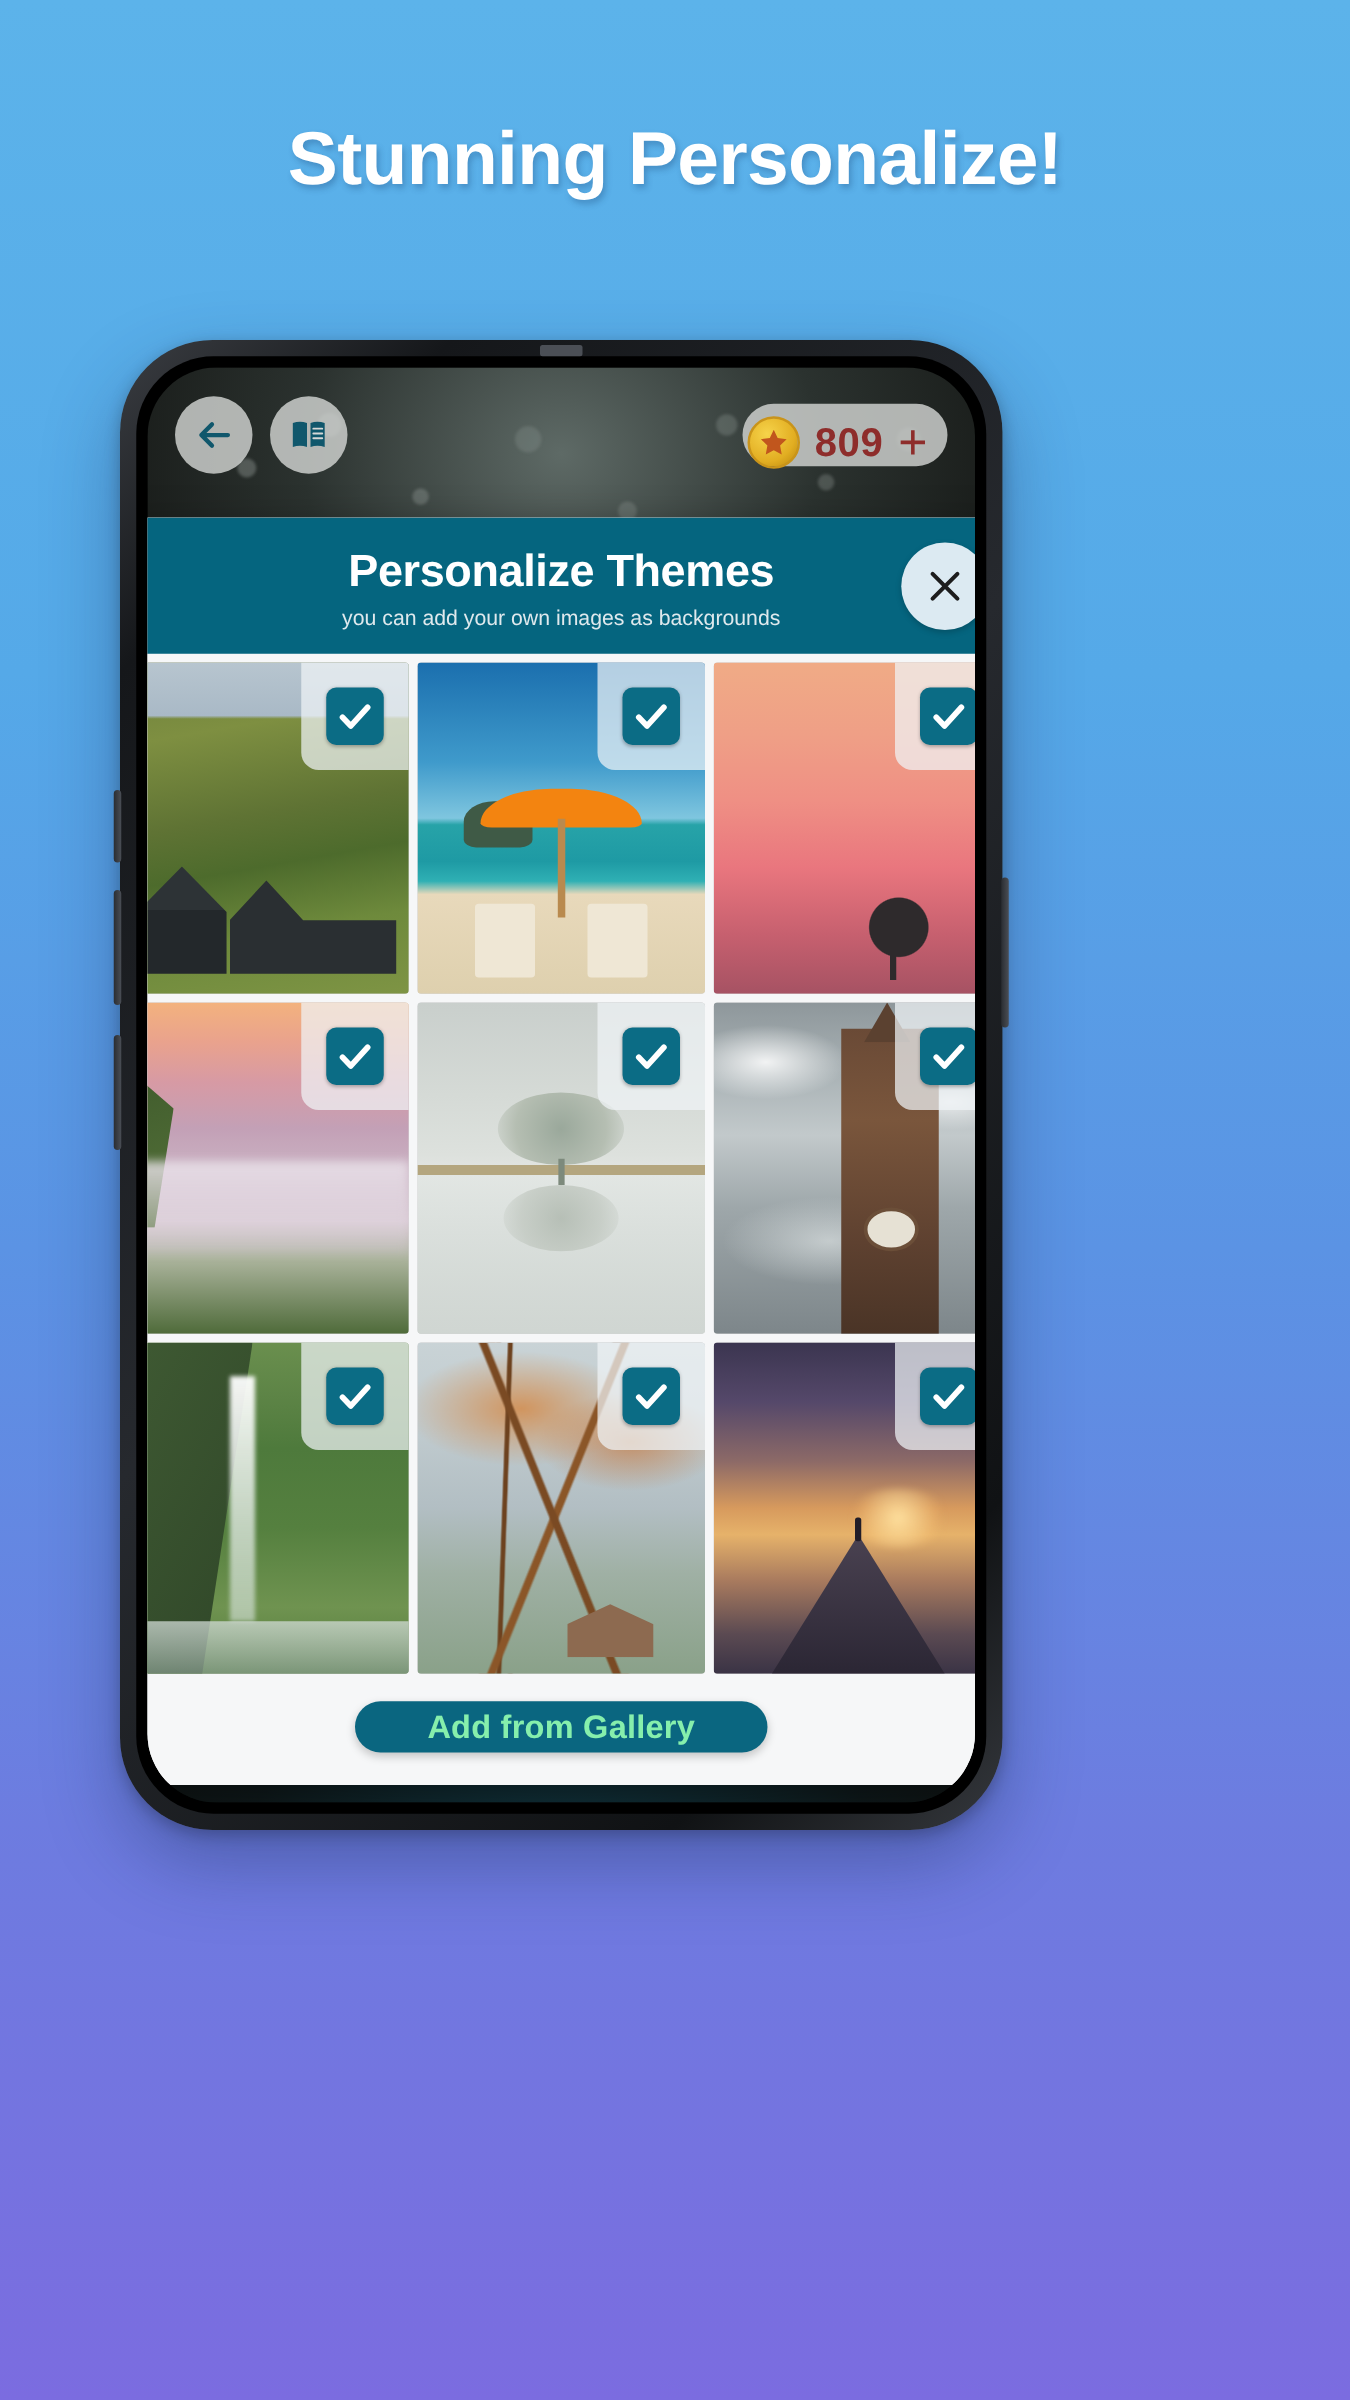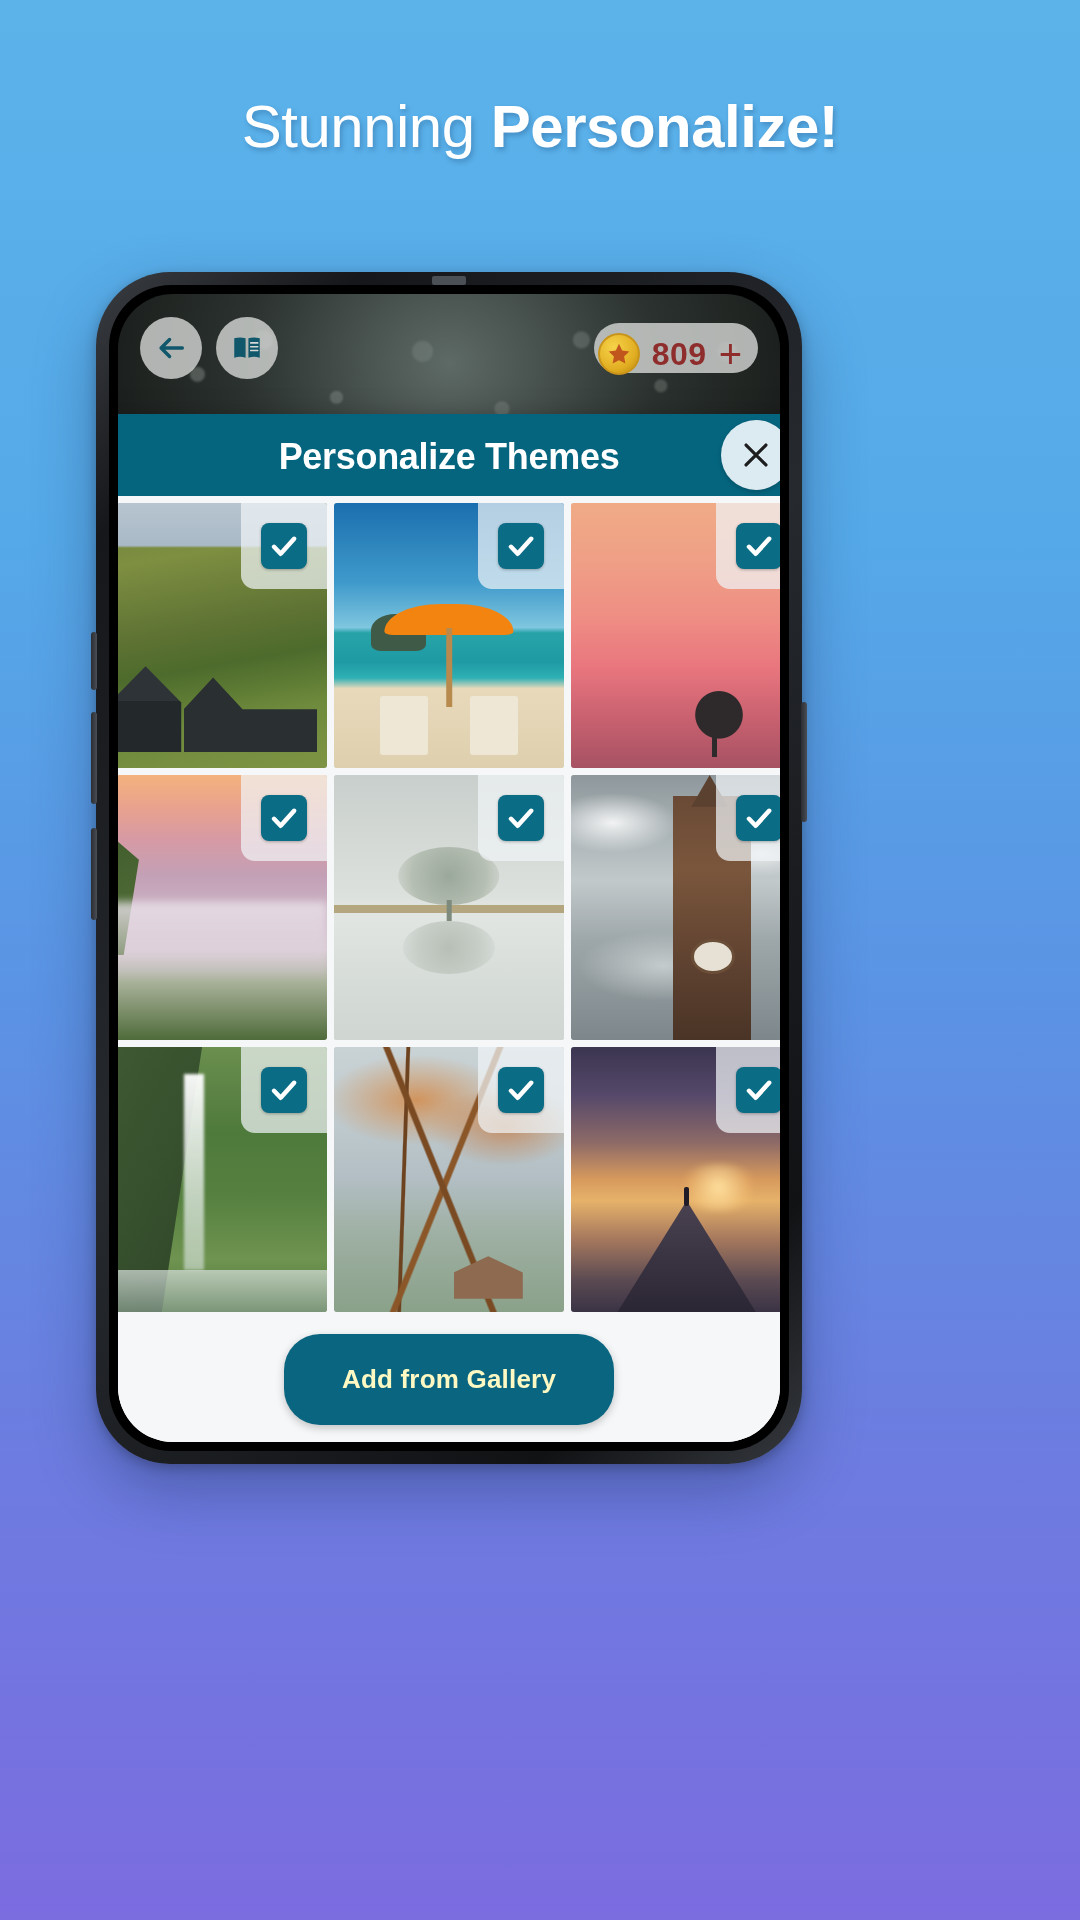--- a/index.html
+++ b/index.html
@@ -12,21 +12,21 @@
 
   
   .headline {
     position:absolute; top:92px; left:0; width:1080px;
     text-align:center; color:#ffffff;
     font-size:60px; line-height:1.15;
     letter-spacing:-0.5px;
     text-shadow: 2px 3px 5px rgba(20,60,110,.30);
     white-space:nowrap;
   }
-  .headline .light { font-weight:400; }
+  .headline .light { font-weight:700; }
   .headline .bold  { font-weight:700; }
 
   
   .phone {
     position:absolute; left:96px; top:272px;
     width:706px; height:1192px;
     background: linear-gradient(135deg,#3a3d42 0%, #15171a 14%, #26292e 48%, #101214 86%, #35383d 100%);
     border-radius:74px;
     box-shadow: 0 26px 60px rgba(25,45,90,.38), 0 4px 12px rgba(0,0,0,.25);
     padding:13px;
@@ -175,23 +175,23 @@
   }
   .check-box {
     width:46px; height:46px; border-radius:8px; background:#0b6c85;
     display:flex; align-items:center; justify-content:center;
     box-shadow:0 1px 3px rgba(0,0,0,.28);
   }
   .check-box svg { width:32px; height:32px; }
 
   .dlg-foot { background:#f6f7f8; padding:22px 0 26px; text-align:center; }
   .gallery-btn {
-    display:inline-block; background:#0a6680; color:#fef9c3;
+    display:inline-block; background:#0a6680; color:#86efac;
     font-size:26px; font-weight:700; letter-spacing:.2px;
-    padding:30px 58px; border-radius:36px;
+    padding:5px 58px; border-radius:36px;
     box-shadow:0 3px 8px rgba(0,0,0,.22);
     cursor:pointer;
   }
 
   
   .ph-hill{background:
     linear-gradient(180deg,#b7c5cf 0%,#a9b9c6 16%,transparent 17%),
     linear-gradient(170deg, #6c7f3c 0%, #7e8f41 22%, #5f7334 46%, #4d6b2c 60%, #6e8a3c 78%, #7e9444 100%);}
   .ph-hill::after{content:"";position:absolute;left:6%;bottom:6%;width:86%;height:36%;
     background:linear-gradient(180deg,#2d3336 0 46%,#23282b 46% 100%);
@@ -327,20 +327,21 @@
         <svg viewBox="0 0 24 24">
           <path d="M3 5h3.6l10.8 14H21M3 19h3.6L17.4 5H21" fill="none" stroke="#0d4a5c" stroke-width="2.1" stroke-linecap="round"></path>
           <path d="M18.4 2.6L21.6 5l-3.2 2.4M18.4 16.6L21.6 19l-3.2 2.4" fill="none" stroke="#0d4a5c" stroke-width="2.1" stroke-linecap="round" stroke-linejoin="round"></path>
         </svg>
       </div>
 
       <div class="dialog">
 
         <div class="dlg-head">
           <div class="dlg-title">Personalize Themes</div>
+          <div class="dlg-sub">you can add your own images as backgrounds</div>
           <div class="dlg-close">
             <svg viewBox="0 0 24 24">
               <path d="M5 5l14 14M19 5L5 19" stroke="#1d1d1d" stroke-width="2.3" stroke-linecap="round"></path>
             </svg>
           </div>
         </div>
 
         <div class="grid" id="thumb-grid">
             <div class="cell">
               <div class="cell-img ph-hill"></div>

